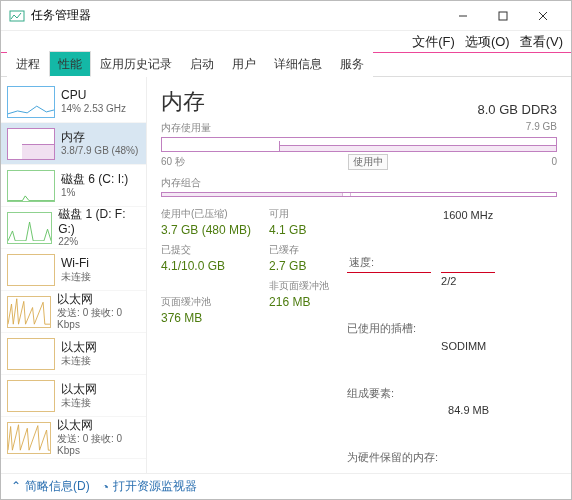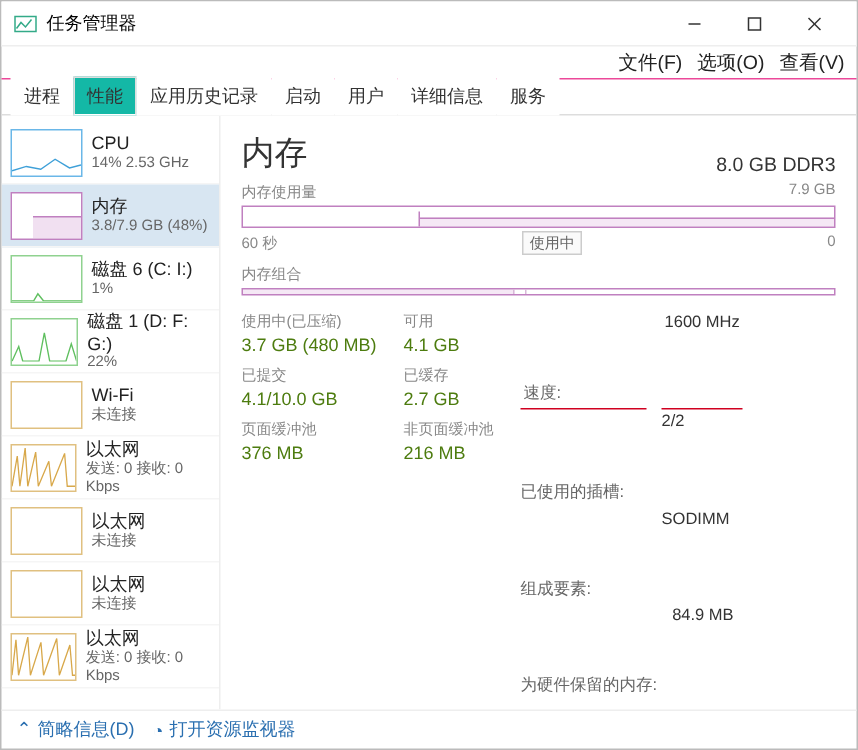--- a/index.html
+++ b/index.html
@@ -213,21 +213,21 @@
         <div class="seg used"></div>
         <div class="seg s1"></div>
       </div>
 
       <div class="stats">
         <div class="stats-col">
           <span class="lbl">使用中(已压缩)</span>
           <span class="val">3.7 GB (480 MB)</span>
           <span class="lbl" style="margin-top:4px">已提交</span>
           <span class="val">4.1/10.0 GB</span>
-          <span class="lbl" style="margin-top:4px">页面缓冲池</span>
+          <span class="lbl" style="margin-top:20px">页面缓冲池</span>
           <span class="val">376 MB</span>
         </div>
         <div class="stats-col">
           <span class="lbl">可用</span>
           <span class="val">4.1 GB</span>
           <span class="lbl" style="margin-top:4px">已缓存</span>
           <span class="val">2.7 GB</span>
           <span class="lbl" style="margin-top:4px">非页面缓冲池</span>
           <span class="val">216 MB</span>
         </div>

